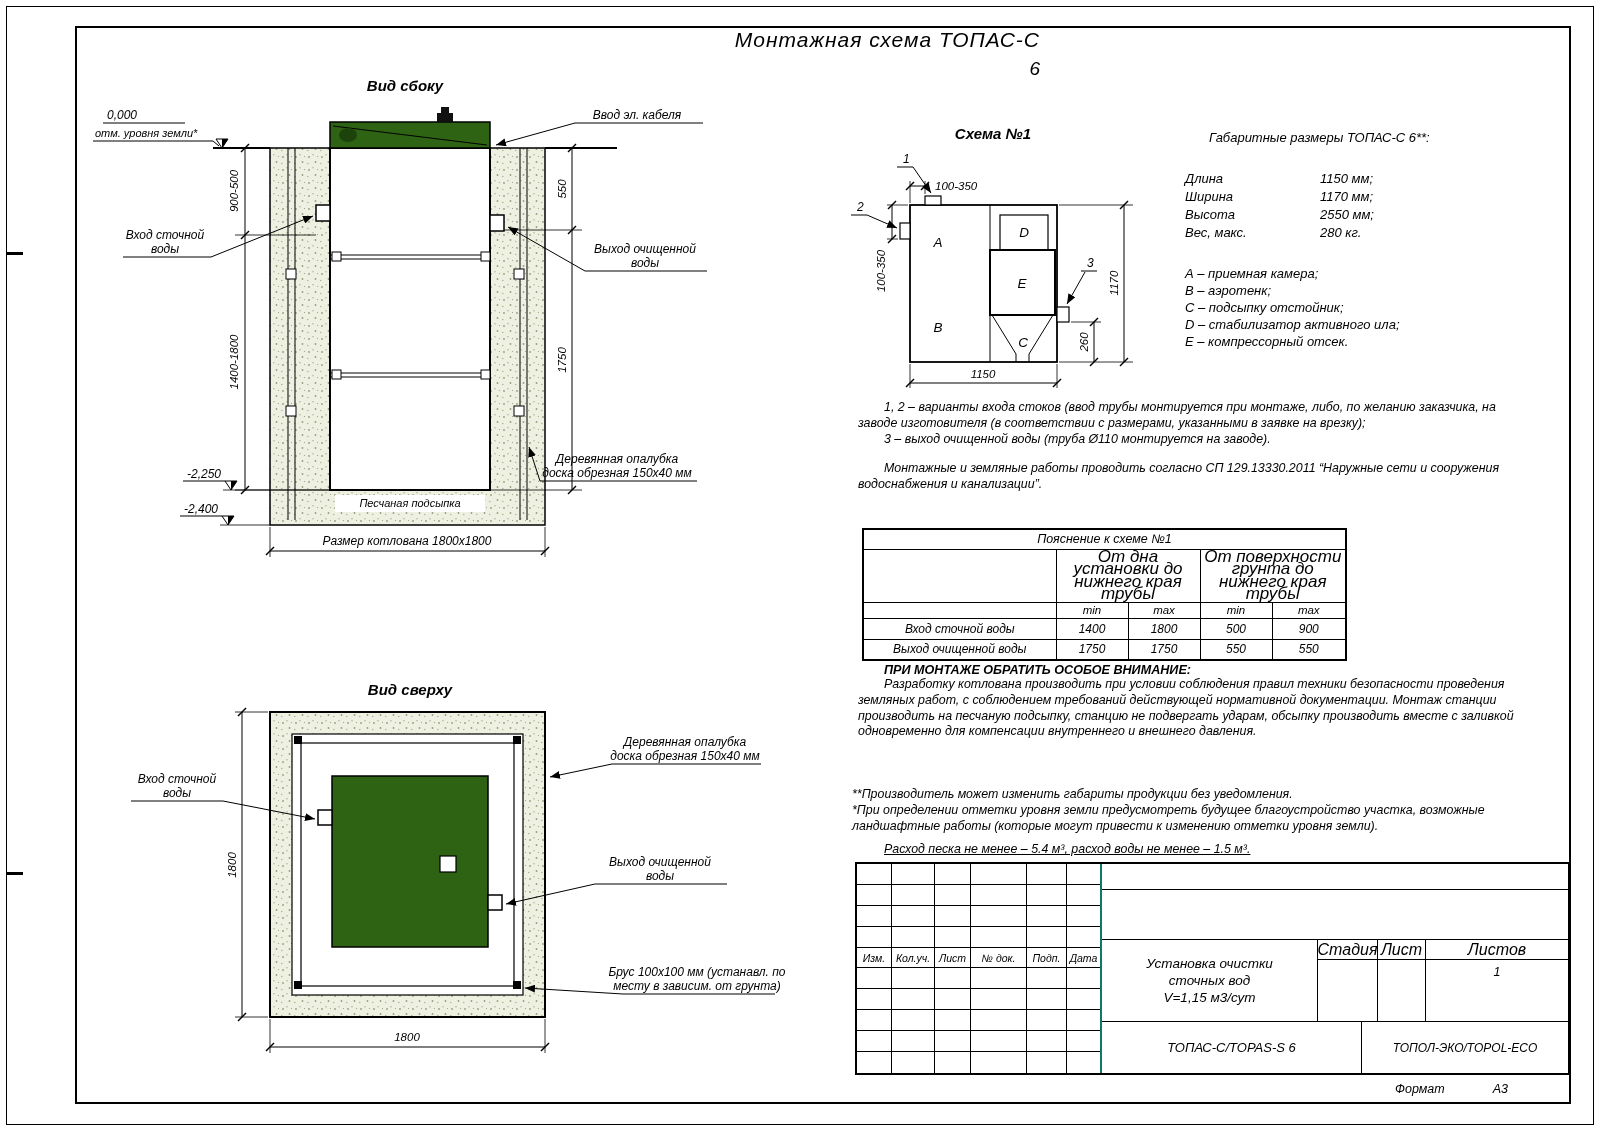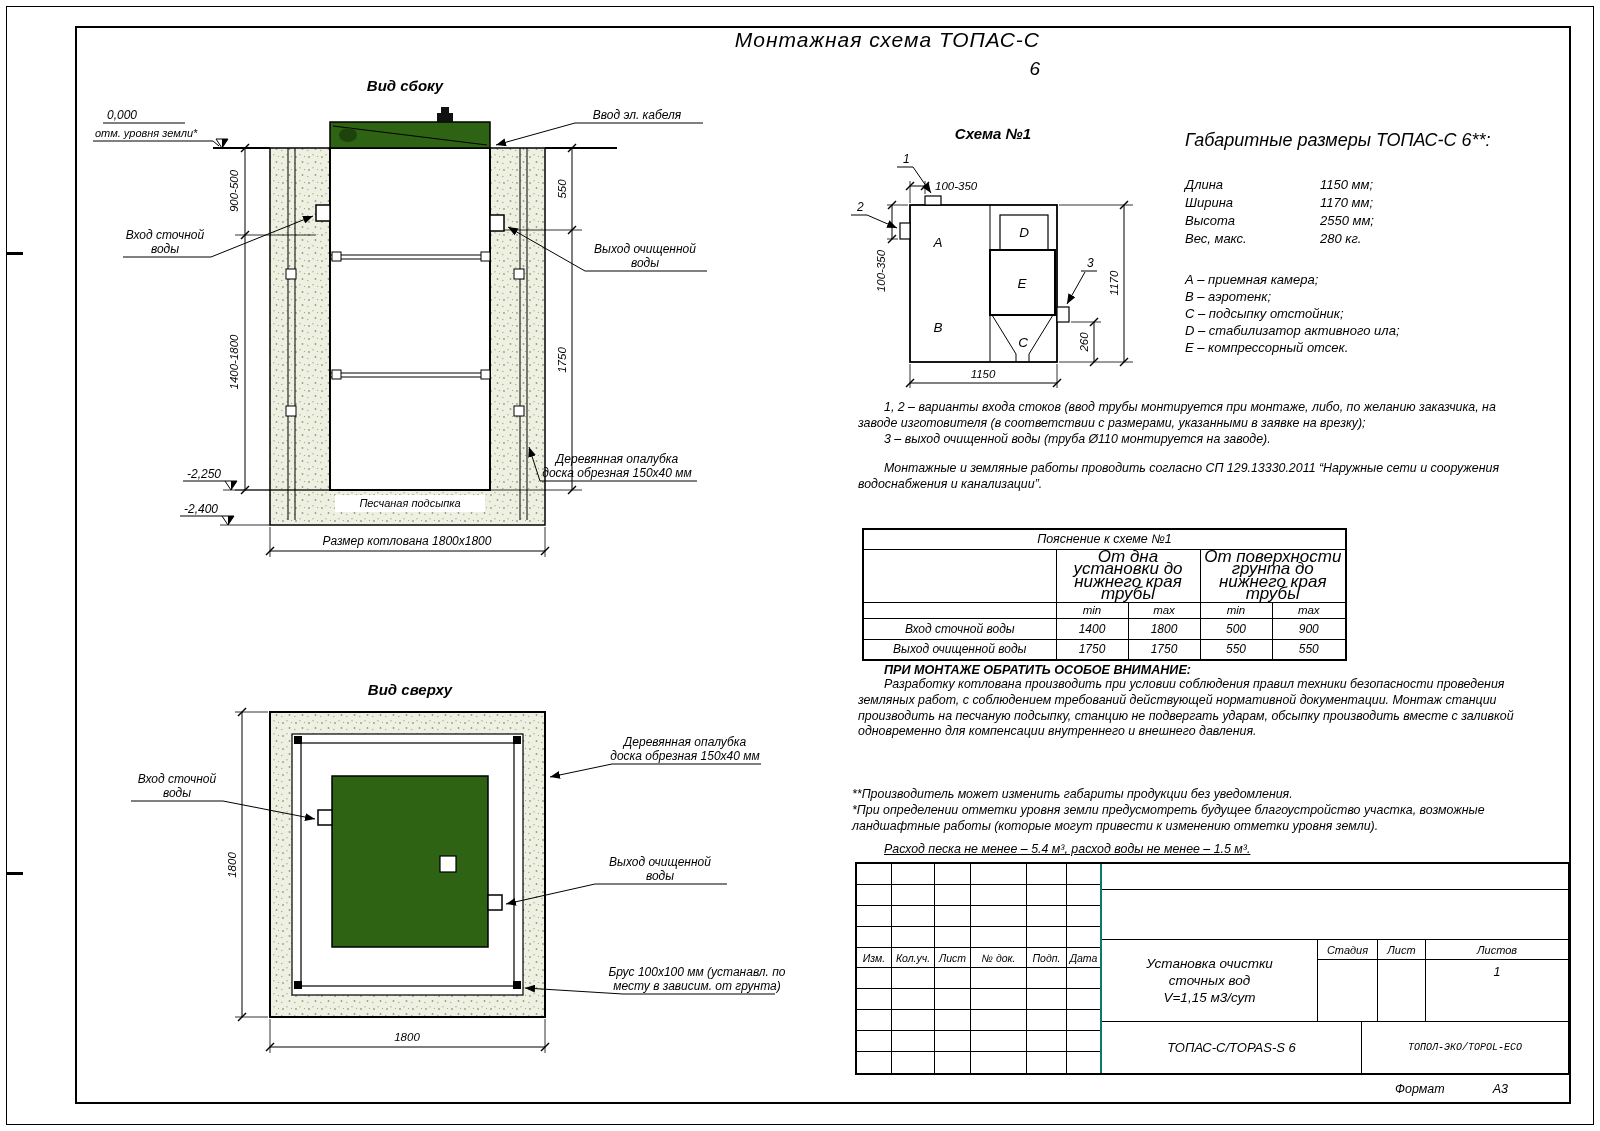--- a/index.html
+++ b/index.html
@@ -25,21 +25,21 @@
   svg text.comp{ font-size:13.5px; }
   .thin { stroke:#000; stroke-width:1; fill:none; }
   .thick{ stroke:#000; stroke-width:2; fill:none; }
   .dimline { stroke:#000; stroke-width:1; fill:none; }
   .ext  { stroke:#000; stroke-width:0.8; fill:none; }
   .tick { stroke:#000; stroke-width:1.4; }
   .shelf{ stroke:#000; stroke-width:1; }
   .leader { stroke:#000; stroke-width:1; fill:none; }
 
   .overall { left:1185px; top:130px; width:350px; }
-  .ov-title { font-size:18px; }
+  .ov-title { font-size:13px;margin-left:24px; }
   .ov-rows { margin-top:26px; }
   .ov-row { display:flex; font-size:13px; height:18px; }
   .ov-row span:first-child { width:135px; }
   .ov-legend { margin-top:22px; font-size:13px; line-height:17px; }
 
   .notes { left:858px; top:400px; width:676px; }
   .notes p { font-size:12.4px; line-height:15.8px; text-indent:26px; }
   .notes p.gap { margin-top:14px; }
 
   .exp-table { border-collapse:collapse; border:2px solid #000; table-layout:fixed; }
@@ -65,32 +65,32 @@
   .tb-left > div:nth-child(6n) { border-right:none; }
   .tb-left > div:nth-child(n+55) { border-bottom:none; }
   .tb-right { flex:1; display:flex; flex-direction:column; }
   .tb-a { height:26px; border-bottom:1px solid #000; }
   .tb-b { height:50px; border-bottom:1px solid #000; }
   .tb-main { height:82px; border-bottom:1px solid #000; display:flex; }
   .tb-project { width:216px; border-right:1px solid #000; display:flex; flex-direction:column;
                 justify-content:center; text-align:center; font-size:13.5px; line-height:17px; }
   .tb-stage { flex:1; display:flex; flex-direction:column; }
   .tb-stage-head { height:20px; display:flex; border-bottom:1px solid #000; }
-  .tb-stage-head > div { border-right:1px solid #000; display:flex; align-items:center; justify-content:center; font-size:11px; }
+  .tb-stage-head > div { border-right:1px solid #000; display:flex; align-items:center; justify-content:center; font-size:16px; }
   .tb-stage-head > div:nth-child(1){ width:60px; }
   .tb-stage-head > div:nth-child(2){ width:48px; }
   .tb-stage-head > div:nth-child(3){ flex:1; border-right:none; }
   .tb-stage-vals { flex:1; display:flex; }
   .tb-stage-vals > div { border-right:1px solid #000; display:flex; align-items:flex-start; justify-content:center; font-size:12.5px; padding-top:5px; }
   .tb-stage-vals > div:nth-child(1){ width:60px; }
   .tb-stage-vals > div:nth-child(2){ width:48px; }
   .tb-stage-vals > div:nth-child(3){ flex:1; border-right:none; }
   .tb-bottom { flex:1; display:flex; }
   .tb-model { width:260px; border-right:1px solid #000; display:flex; align-items:center; justify-content:center; font-size:13px; }
-  .tb-company { flex:1; display:flex; align-items:center; justify-content:center; font-size:10px;font-family:Liberation Mono, monospace; }
+  .tb-company { flex:1; display:flex; align-items:center; justify-content:center; font-size:12px; }
 
   .fmt { left:1395px; top:1082px; font-size:12.5px; }
   .fmtv { margin-left:48px; }
 </style>
 </head>
 <body>
 
 <div class="abs frame-outer"></div>
 <div class="abs frame-inner"></div>
 <div class="abs mark" style="top:252px;"></div>

